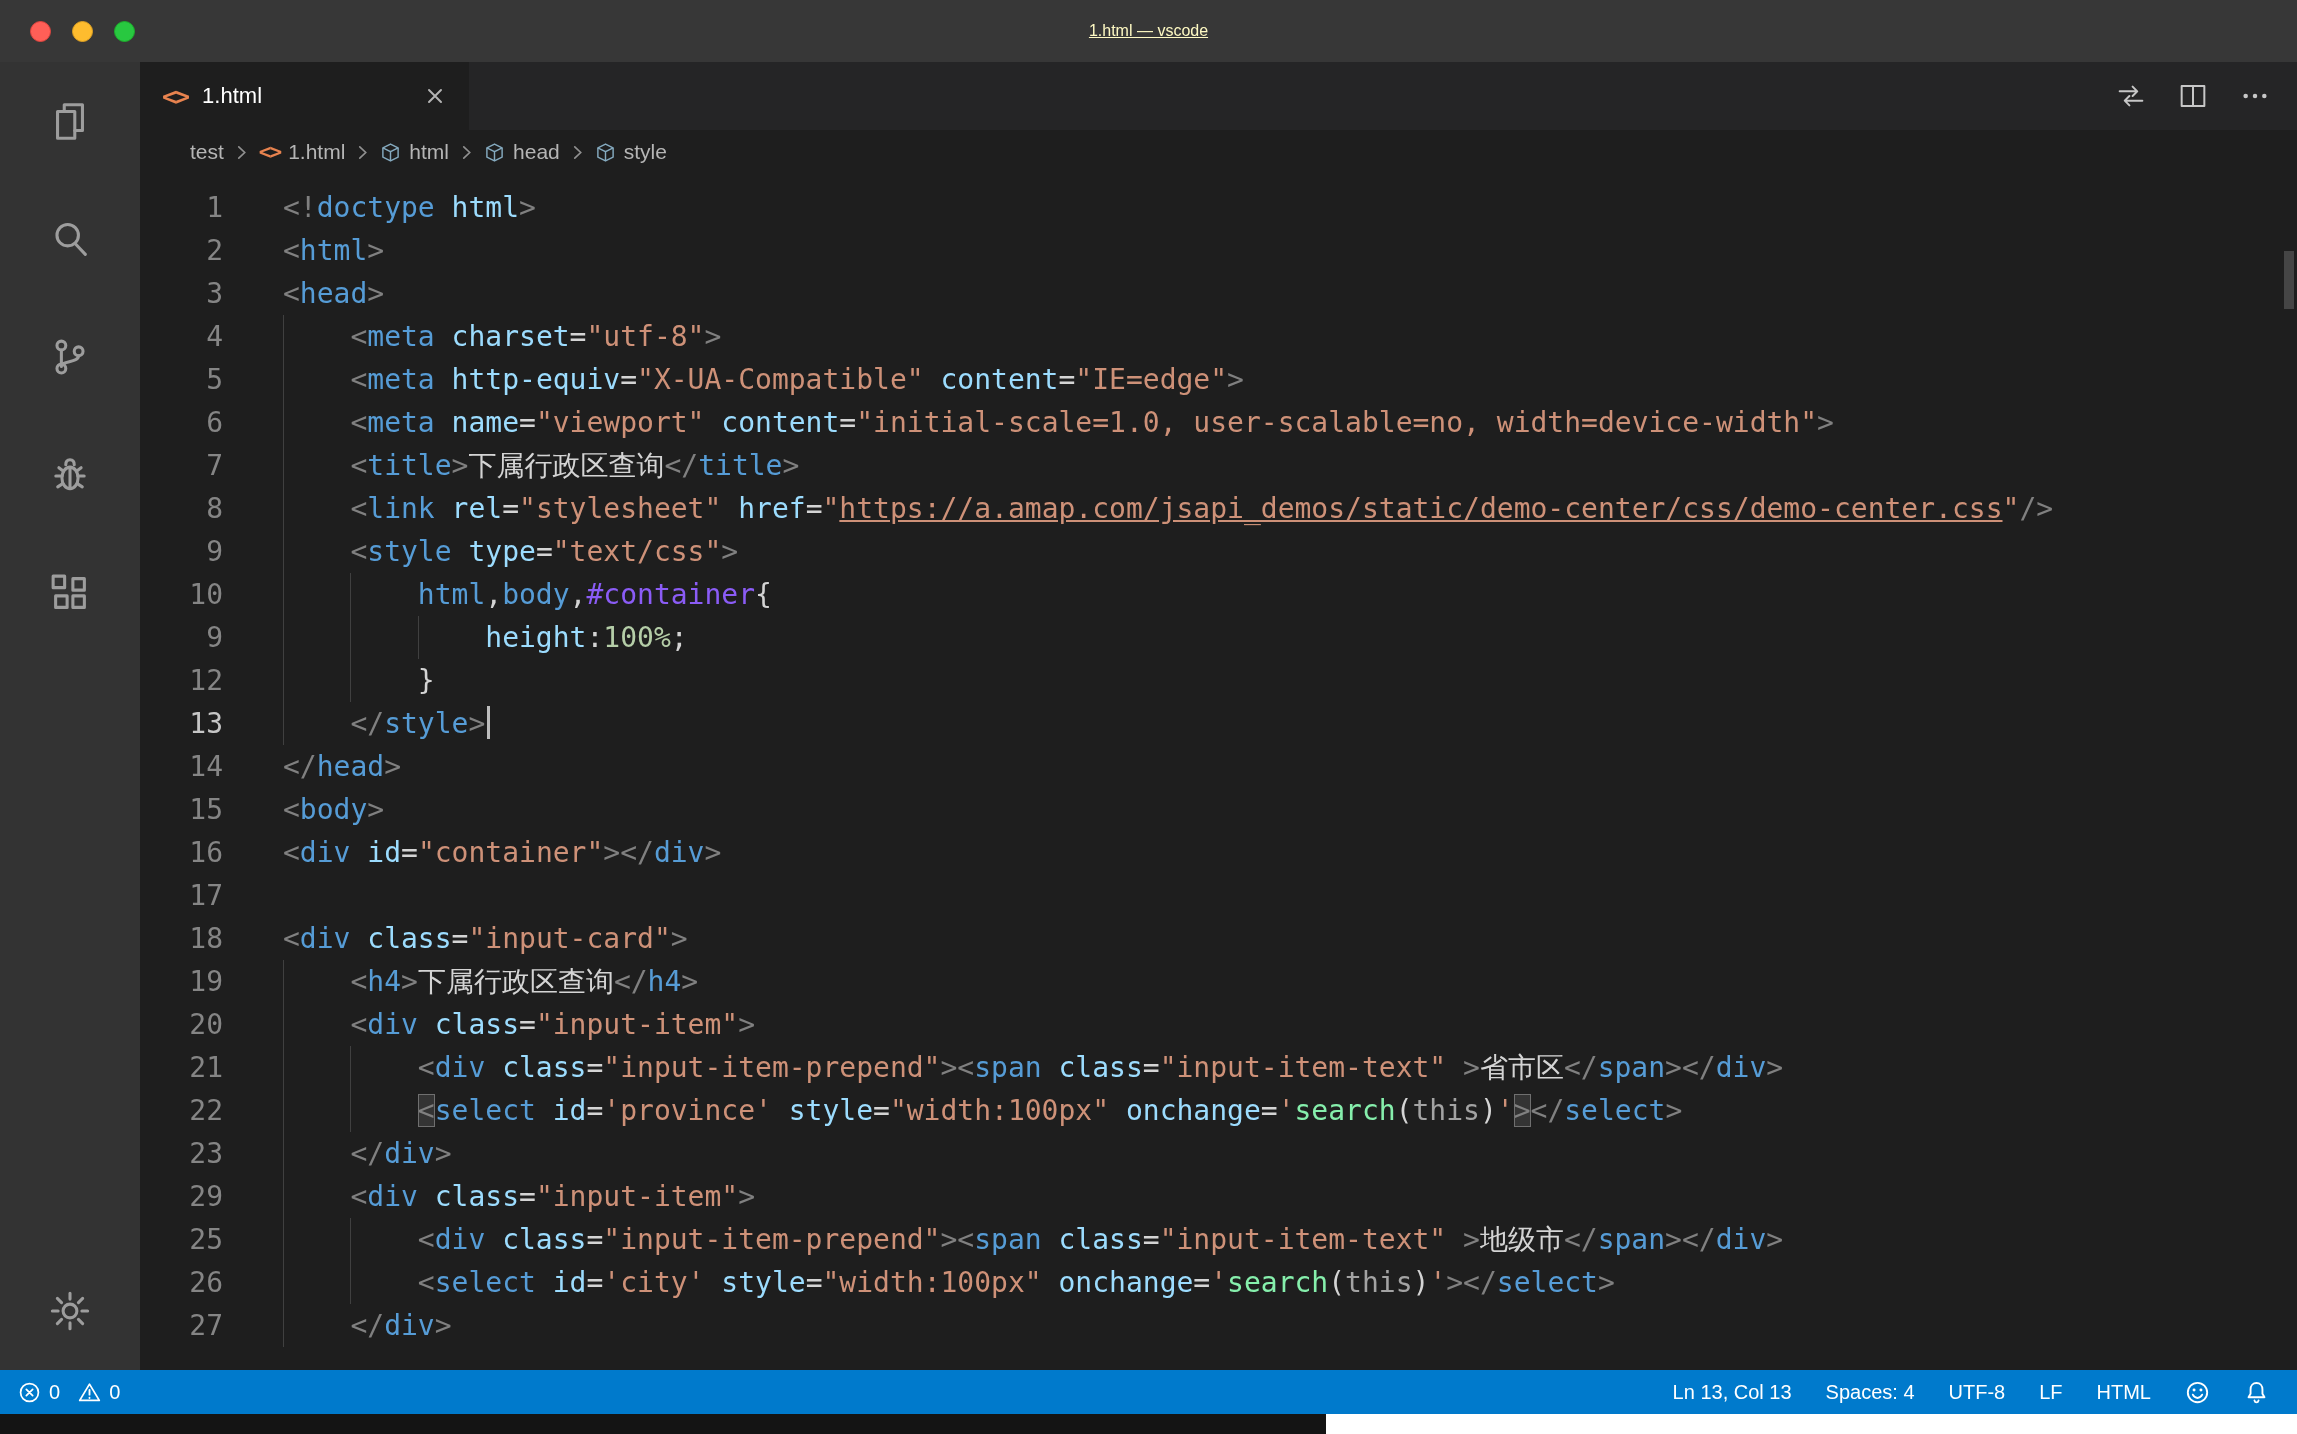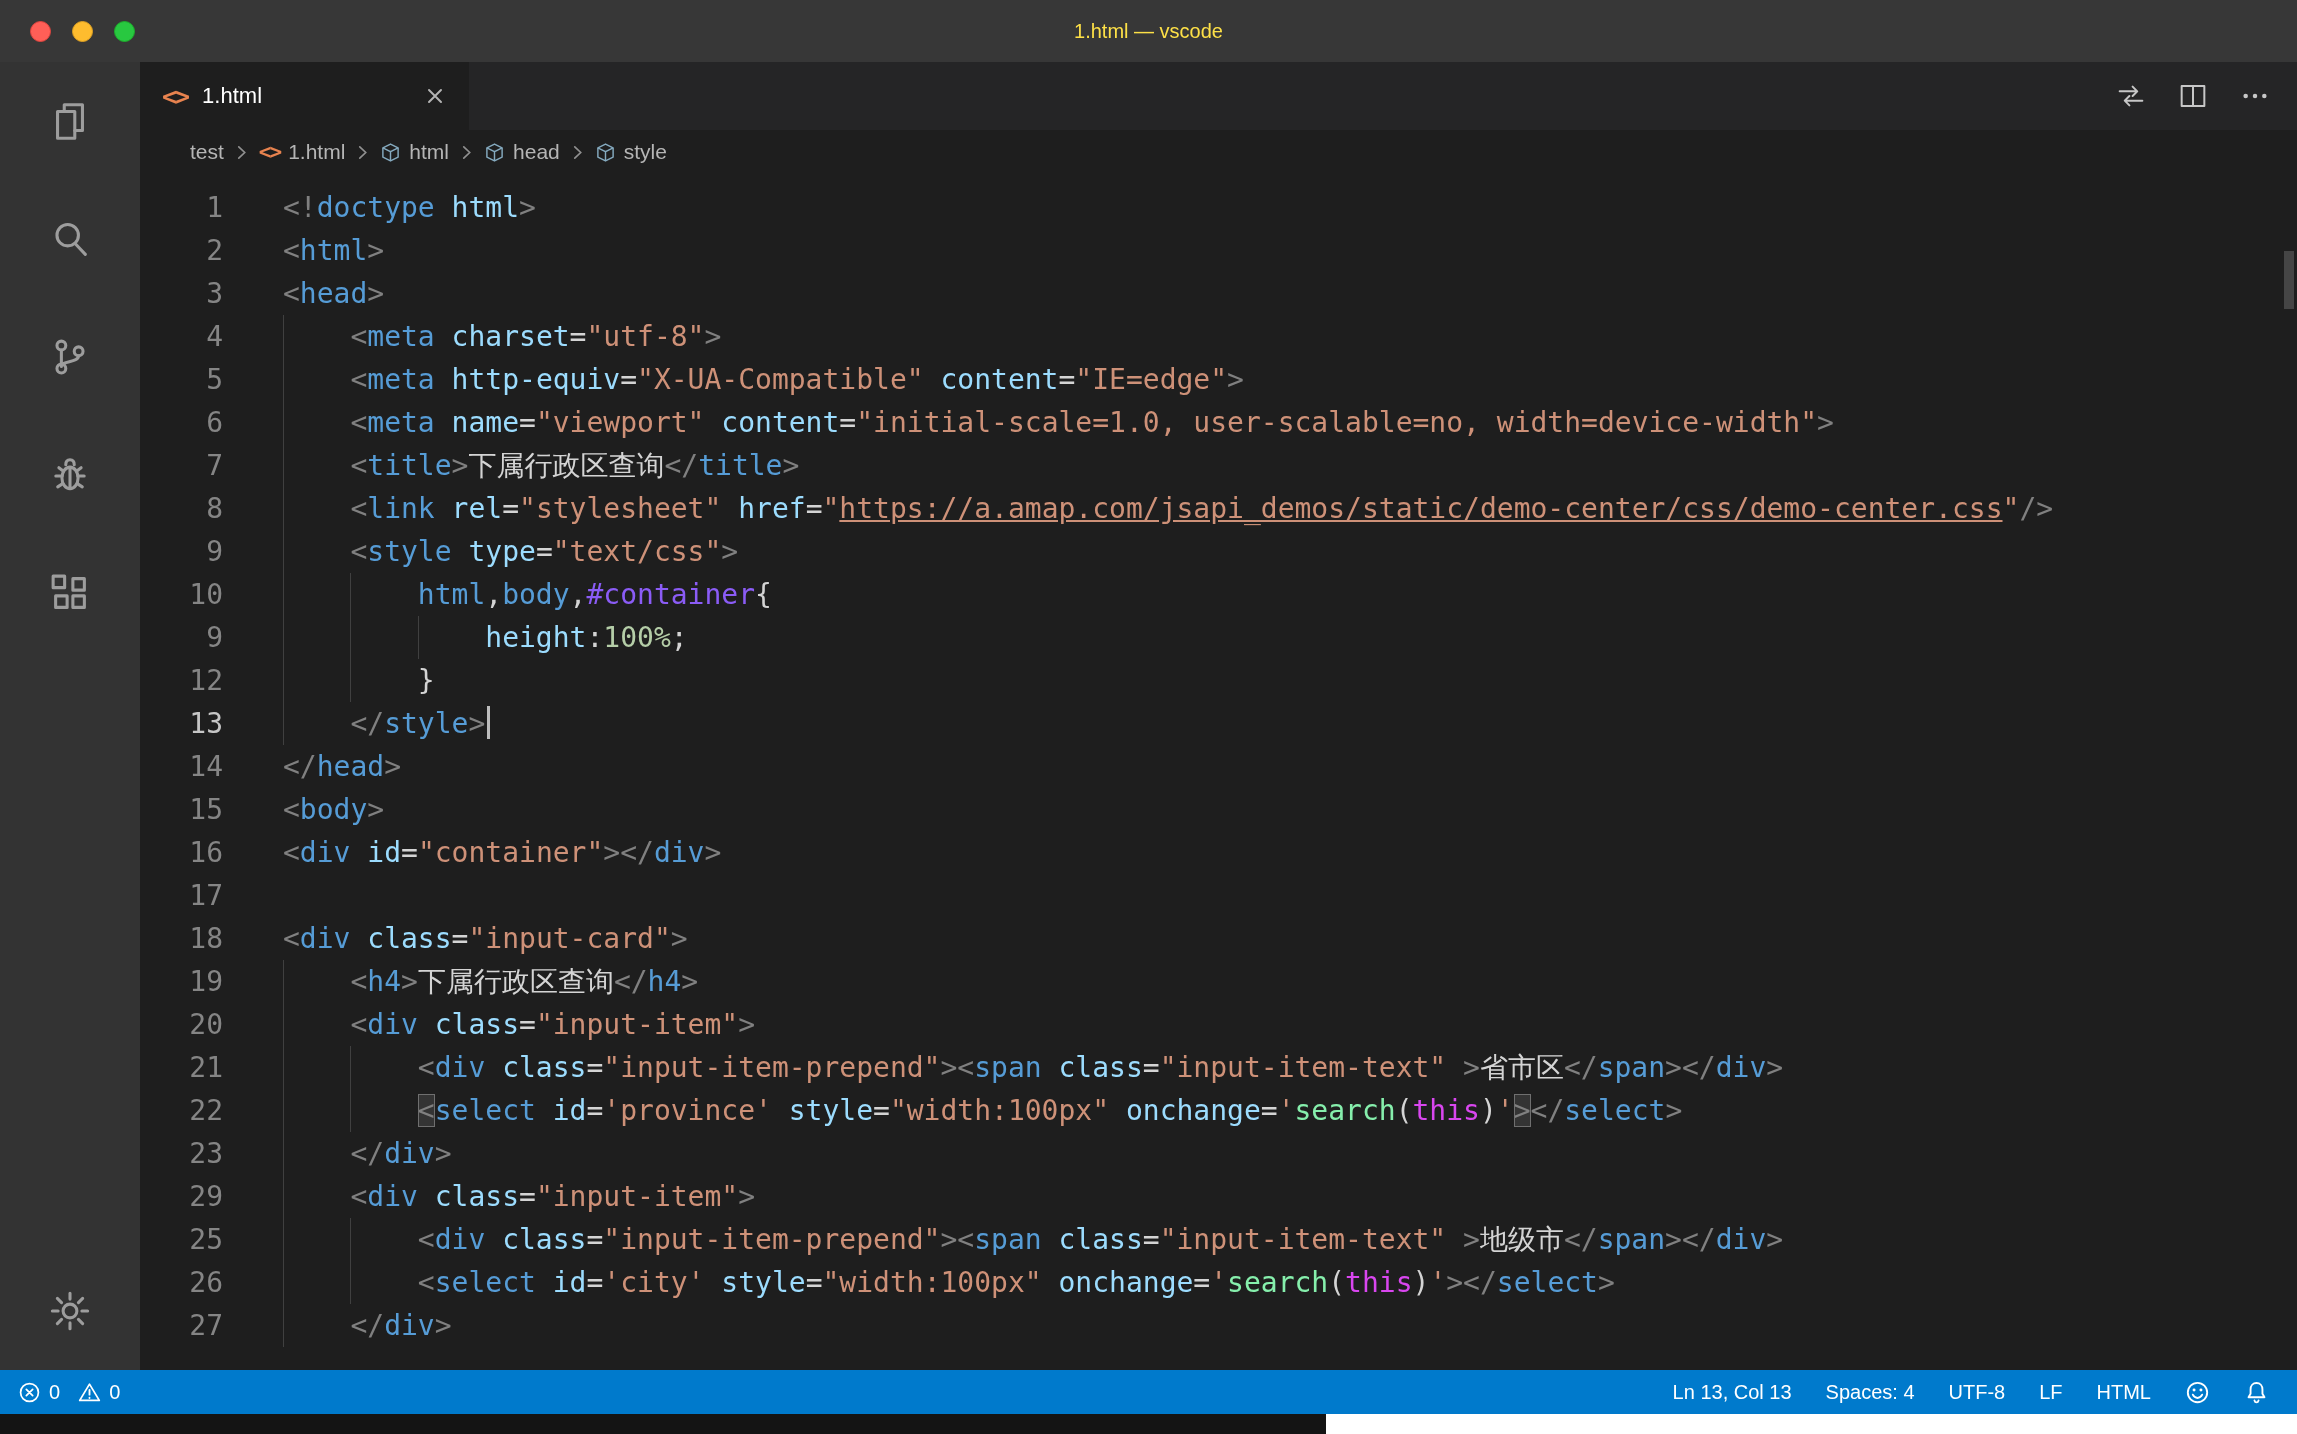--- a/index.html
+++ b/index.html
@@ -7,21 +7,21 @@
           font-family:"Liberation Sans",sans-serif;-webkit-font-smoothing:antialiased;}
   .window{position:absolute;top:0;left:0;width:2297px;height:1414px;display:flex;flex-direction:column;background:#1e1e1e;}
 
   
   .titlebar{height:62px;flex:none;background:#373737;position:relative;display:flex;align-items:center;justify-content:center;}
   .traffic{position:absolute;left:30px;top:0;height:100%;display:flex;align-items:center;gap:21px;}
   .tl{width:19px;height:19px;border-radius:50%;display:inline-block;}
   .tl.red{background:#ff5f57;border:1px solid #e0443e;}
   .tl.yellow{background:#febc2e;border:1px solid #dea123;}
   .tl.green{background:#28c840;border:1px solid #1dad2b;}
-  .title{color:#fde047;font-size:20px;font-weight:500;}
+  .title{color:#fef9c3;font-size:16px;font-weight:500;text-decoration:underline;}
 
   
   .main{flex:1;display:flex;min-height:0;}
   .activitybar{width:140px;flex:none;background:#333333;display:flex;flex-direction:column;}
   .activity-item{height:118px;display:flex;align-items:center;justify-content:center;cursor:pointer;}
   .activity-bottom{margin-top:auto;}
   .activitybar svg{width:46px;height:46px;}
   .activitybar svg *{stroke:#9d9d9d;fill:none;stroke-width:1.6;stroke-linecap:round;stroke-linejoin:round;}
 
   .editor-col{flex:1;display:flex;flex-direction:column;min-width:0;}
@@ -54,21 +54,21 @@
   .lc{margin-left:60px;position:relative;white-space:pre;color:#d4d4d4;}
   .guide{position:absolute;top:0;bottom:0;width:1px;background:#404040;}
   .tk-tag{color:#569cd6;}
   .tk-attr{color:#9cdcfe;}
   .tk-str{color:#ce9178;}
   .tk-pun{color:#808080;}
   .tk-txt{color:#d4d4d4;}
   .tk-num{color:#b5cea8;}
   .tk-id{color:#8b5cf6;}
   .tk-fn{color:#86efac;text-align:right;}
-  .tk-kw{color:#d946ef;}
+  .tk-kw{color:#a3a3a3;}
   .tk-link{color:#ce9178;text-decoration:underline;}
   .tk-box{outline:1px solid #6f6f6f;outline-offset:-1px;background:rgba(120,120,120,.25);}
   .caret{display:inline-block;width:3px;height:33px;background:#bdbdbd;margin-left:2px;vertical-align:-6px;}
   .scroll-thumb{position:absolute;right:3px;top:77px;width:10px;height:58px;background:#5a5a5a;opacity:.65;}
 
   
   .statusbar{height:44px;flex:none;background:#007acc;color:#ffffff;display:flex;align-items:center;
              justify-content:space-between;padding:0 28px 0 18px;font-size:20px;}
   .status-left{display:flex;align-items:center;}
   .st-item{display:flex;align-items:center;gap:8px;cursor:pointer;}

